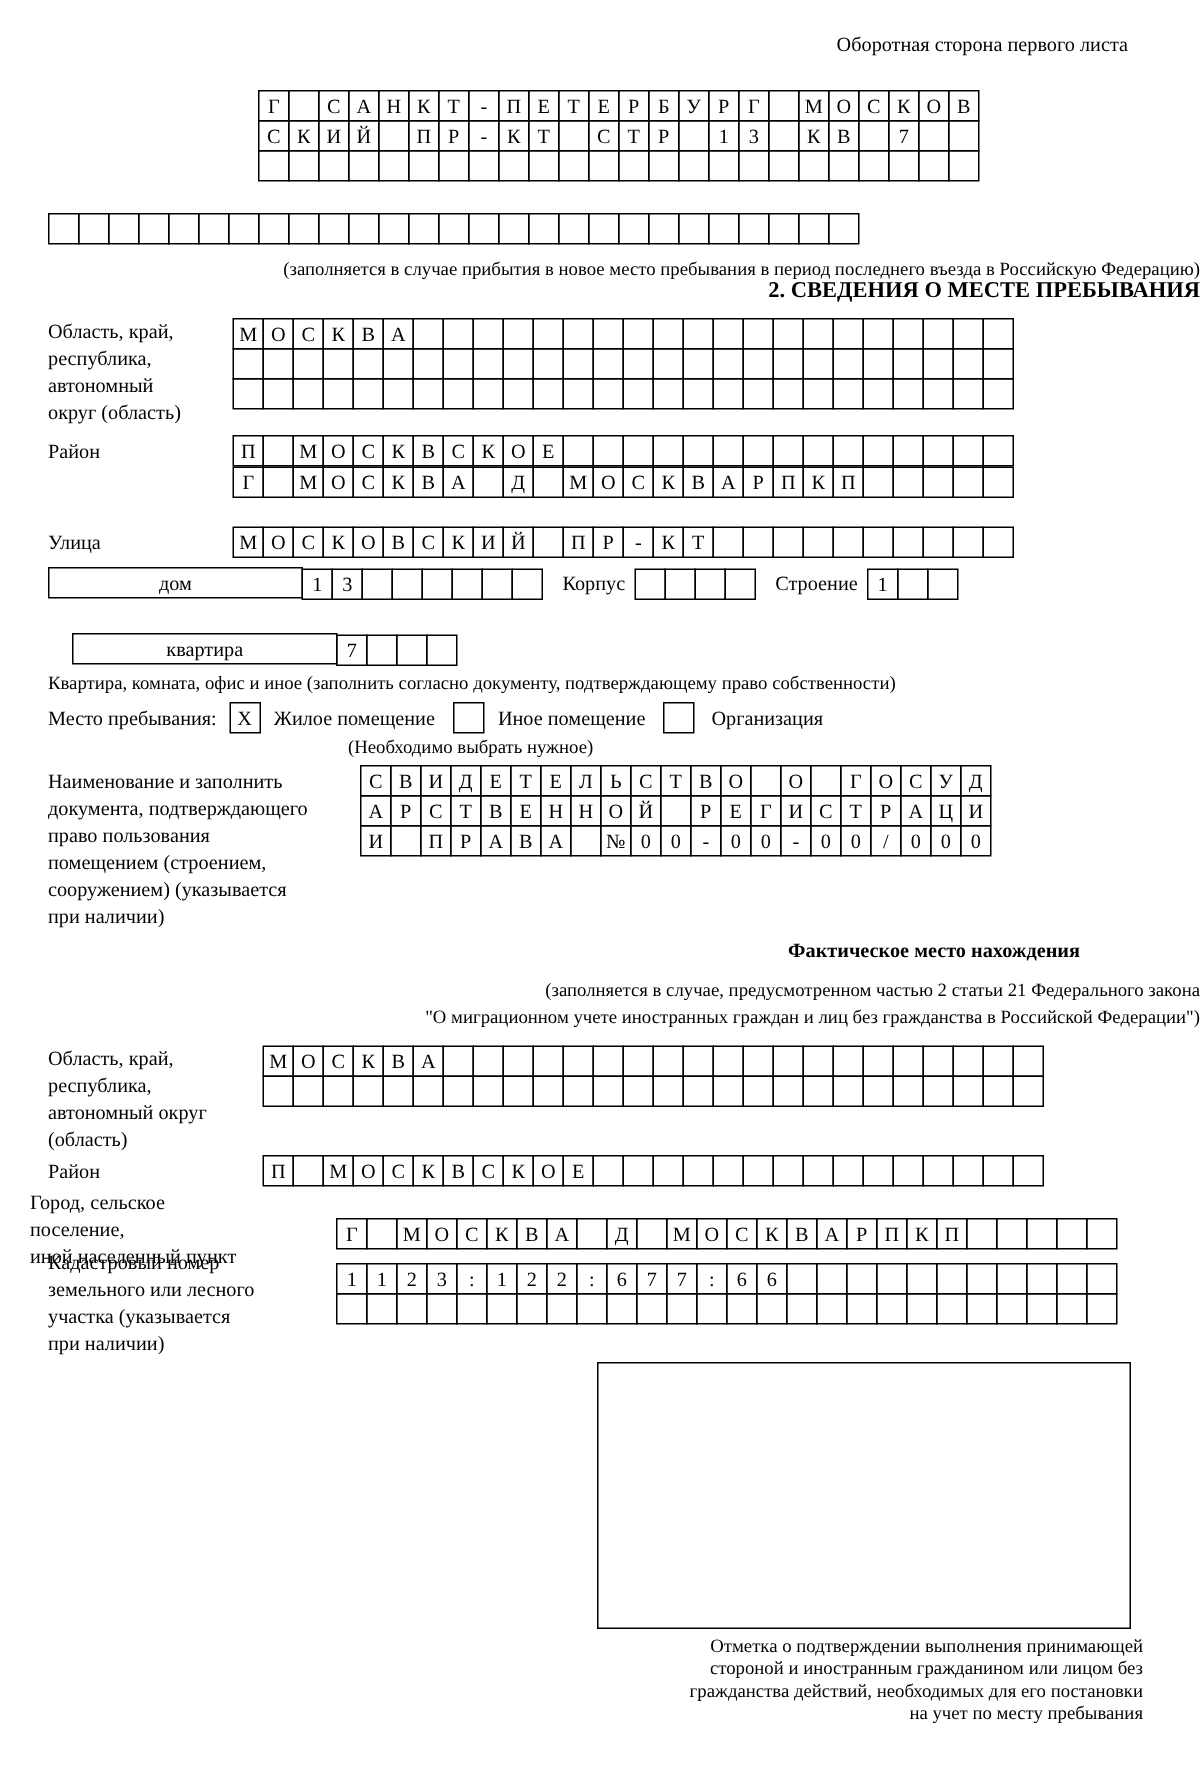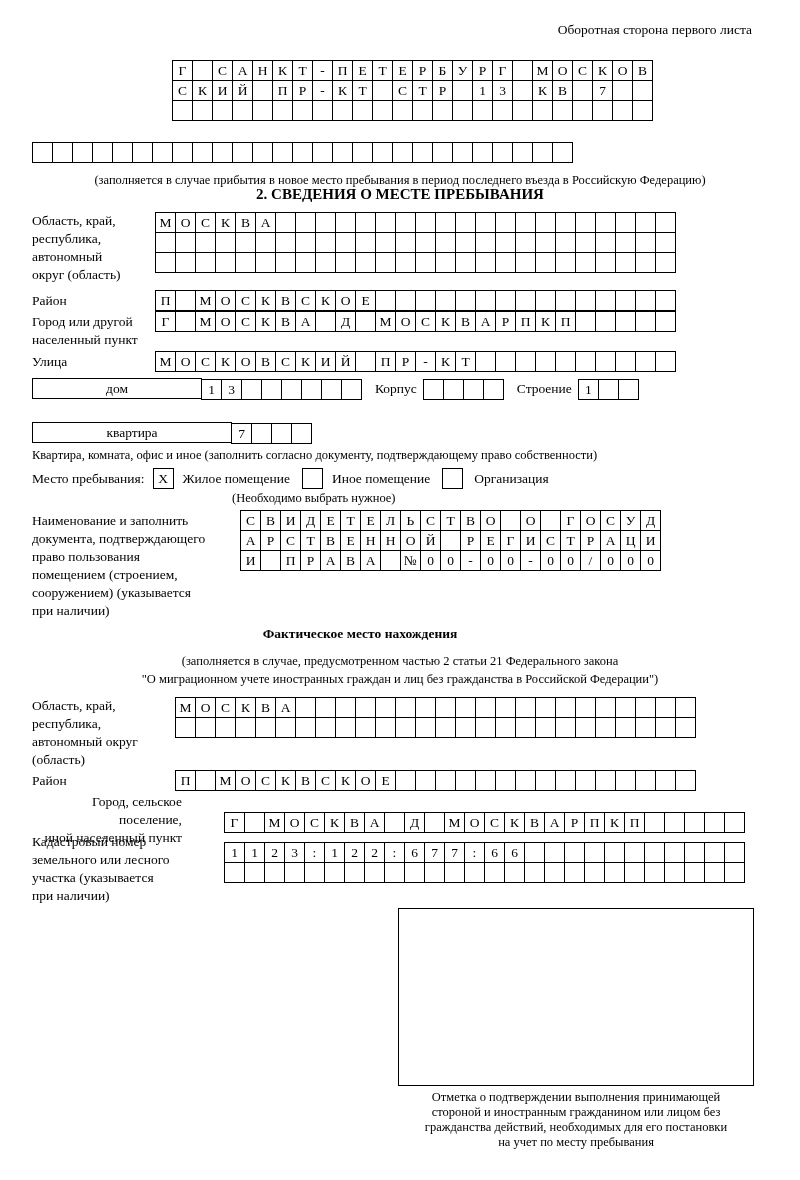--- a/index.html
+++ b/index.html
@@ -15,21 +15,21 @@
   .hdr-right{position:absolute;top:22px;right:48px;font-size:13.5px;}
   .lbl{font-size:13.5px;line-height:18px;}
   .cell{
     width:21px;height:21px;border:1px solid #000;margin-right:-1px;
     box-sizing:border-box;
     font-size:13.5px;line-height:19px;text-align:center;
     font-family:"Liberation Serif", serif;
   }
   .cellrow{display:flex;margin-bottom:-1px;}
 
-  .center{text-align:center;}
+  .center{text-align:right;}
   .b{font-weight:bold;}
   .small{font-size:12.5px;}
 
   .boxline{border:1px solid #000;box-sizing:border-box;height:21px;font-size:13.5px;line-height:19px;text-align:center;}
 
   .bigbox{border:1px solid #000;box-sizing:border-box;}
 
   .abs{position:absolute;}
 </style>
 </head>
@@ -273,24 +273,20 @@
       <div class="cell"></div>
       <div class="cell"></div>
       <div class="cell"></div>
       <div class="cell"></div>
       <div class="cell"></div>
       <div class="cell"></div>
       <div class="cell"></div>
       <div class="cell"></div>
     </div>
 
-  <div class="abs" style="left:32px;top:313px;width:125px;">
-    <div class="lbl">Город или другой</div>
-    <div class="lbl">населенный пункт</div>
-  </div>
   <div class="abs cellrow" style="left:155px;top:311px;">
       <div class="cell">Г</div>
       <div class="cell"></div>
       <div class="cell">М</div>
       <div class="cell">О</div>
       <div class="cell">С</div>
       <div class="cell">К</div>
       <div class="cell">В</div>
       <div class="cell">А</div>
       <div class="cell"></div>
@@ -368,21 +364,21 @@
           <div class="cell">1</div>
           <div class="cell"></div>
           <div class="cell"></div>
         </div>
     </div>
   </div>
 
 
   <div class="abs" style="left:32px;top:422px;">
     <div style="display:flex;align-items:center;">
-      <div class="boxline" style="width:200px;">квартира</div>
+      <div class="boxline" style="width:177px;margin-left:16px;">квартира</div>
       <div class="cellrow" style="margin-left:-1px;">
           <div class="cell">7</div>
           <div class="cell"></div>
           <div class="cell"></div>
           <div class="cell"></div>
         </div>
     </div>
   </div>
   <div class="abs small" style="left:32px;top:448px;">Квартира, комната, офис и иное (заполнить согласно документу, подтверждающему право собственности)</div>
 
@@ -575,21 +571,21 @@
       <div class="cell"></div>
       <div class="cell"></div>
       <div class="cell"></div>
       <div class="cell"></div>
       <div class="cell"></div>
       <div class="cell"></div>
       <div class="cell"></div>
       <div class="cell"></div>
     </div>
 
-  <div class="abs" style="left:32px;top:793px;width:150px;text-align:right;">
+  <div class="abs" style="left:20px;top:793px;width:150px;">
     <div class="lbl">Город, сельское поселение,</div>
     <div class="lbl">иной населенный пункт</div>
   </div>
   <div class="abs cellrow" style="left:224px;top:812px;">
       <div class="cell">Г</div>
       <div class="cell"></div>
       <div class="cell">М</div>
       <div class="cell">О</div>
       <div class="cell">С</div>
       <div class="cell">К</div>

